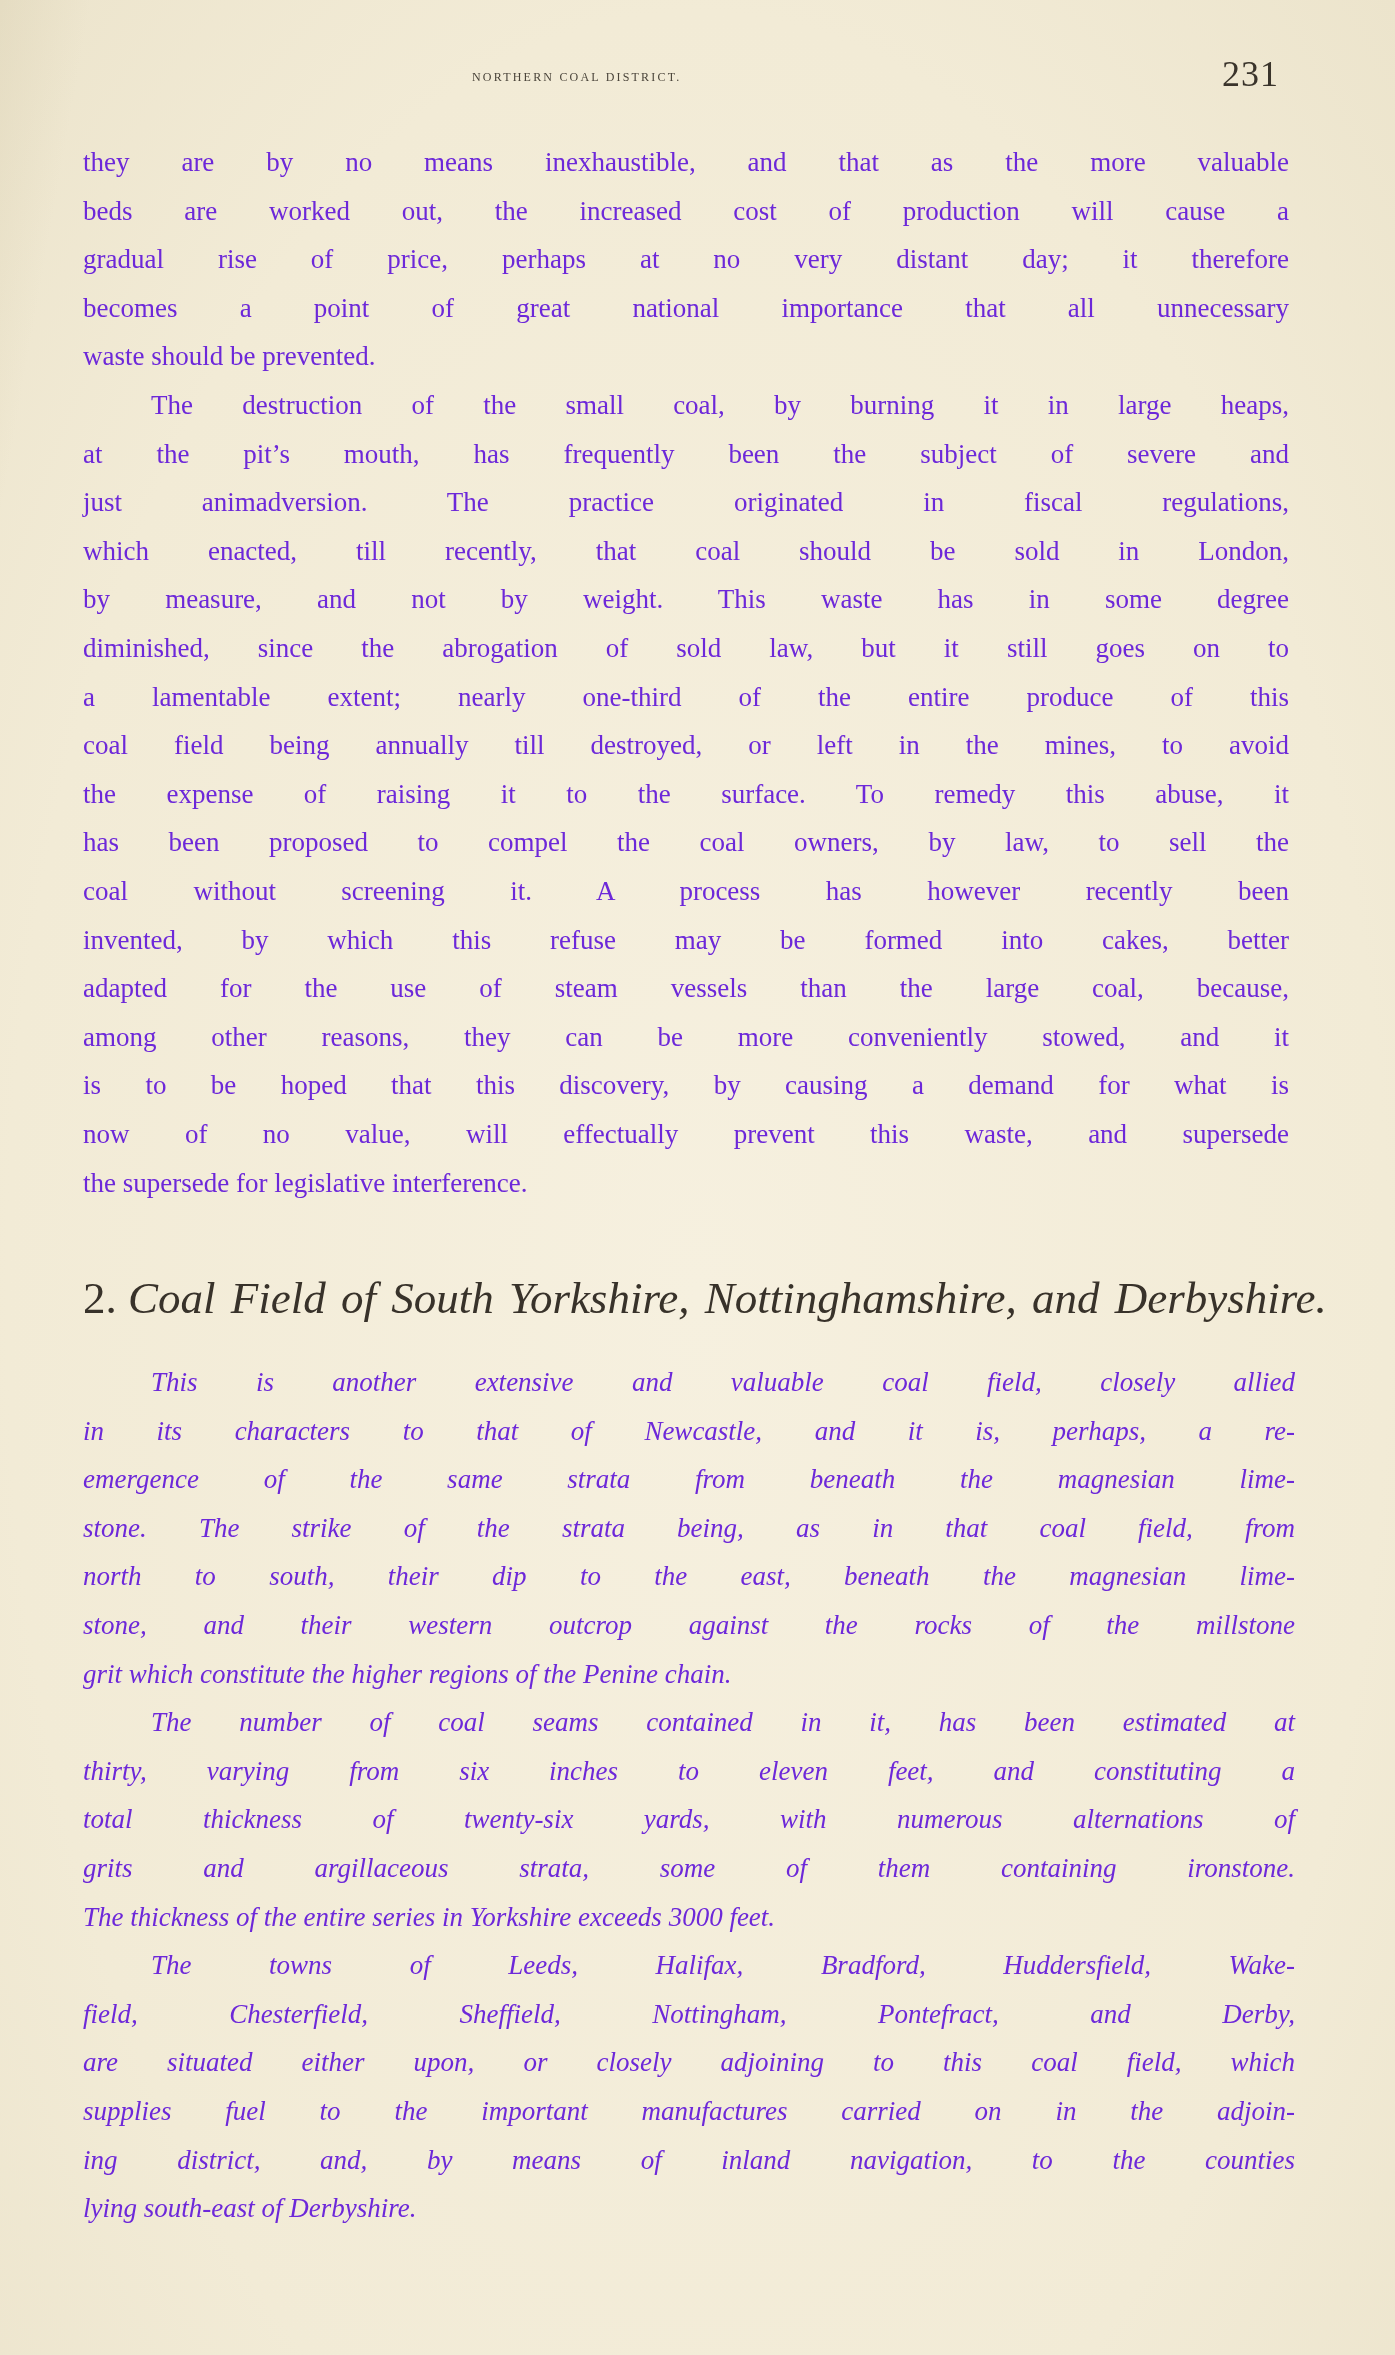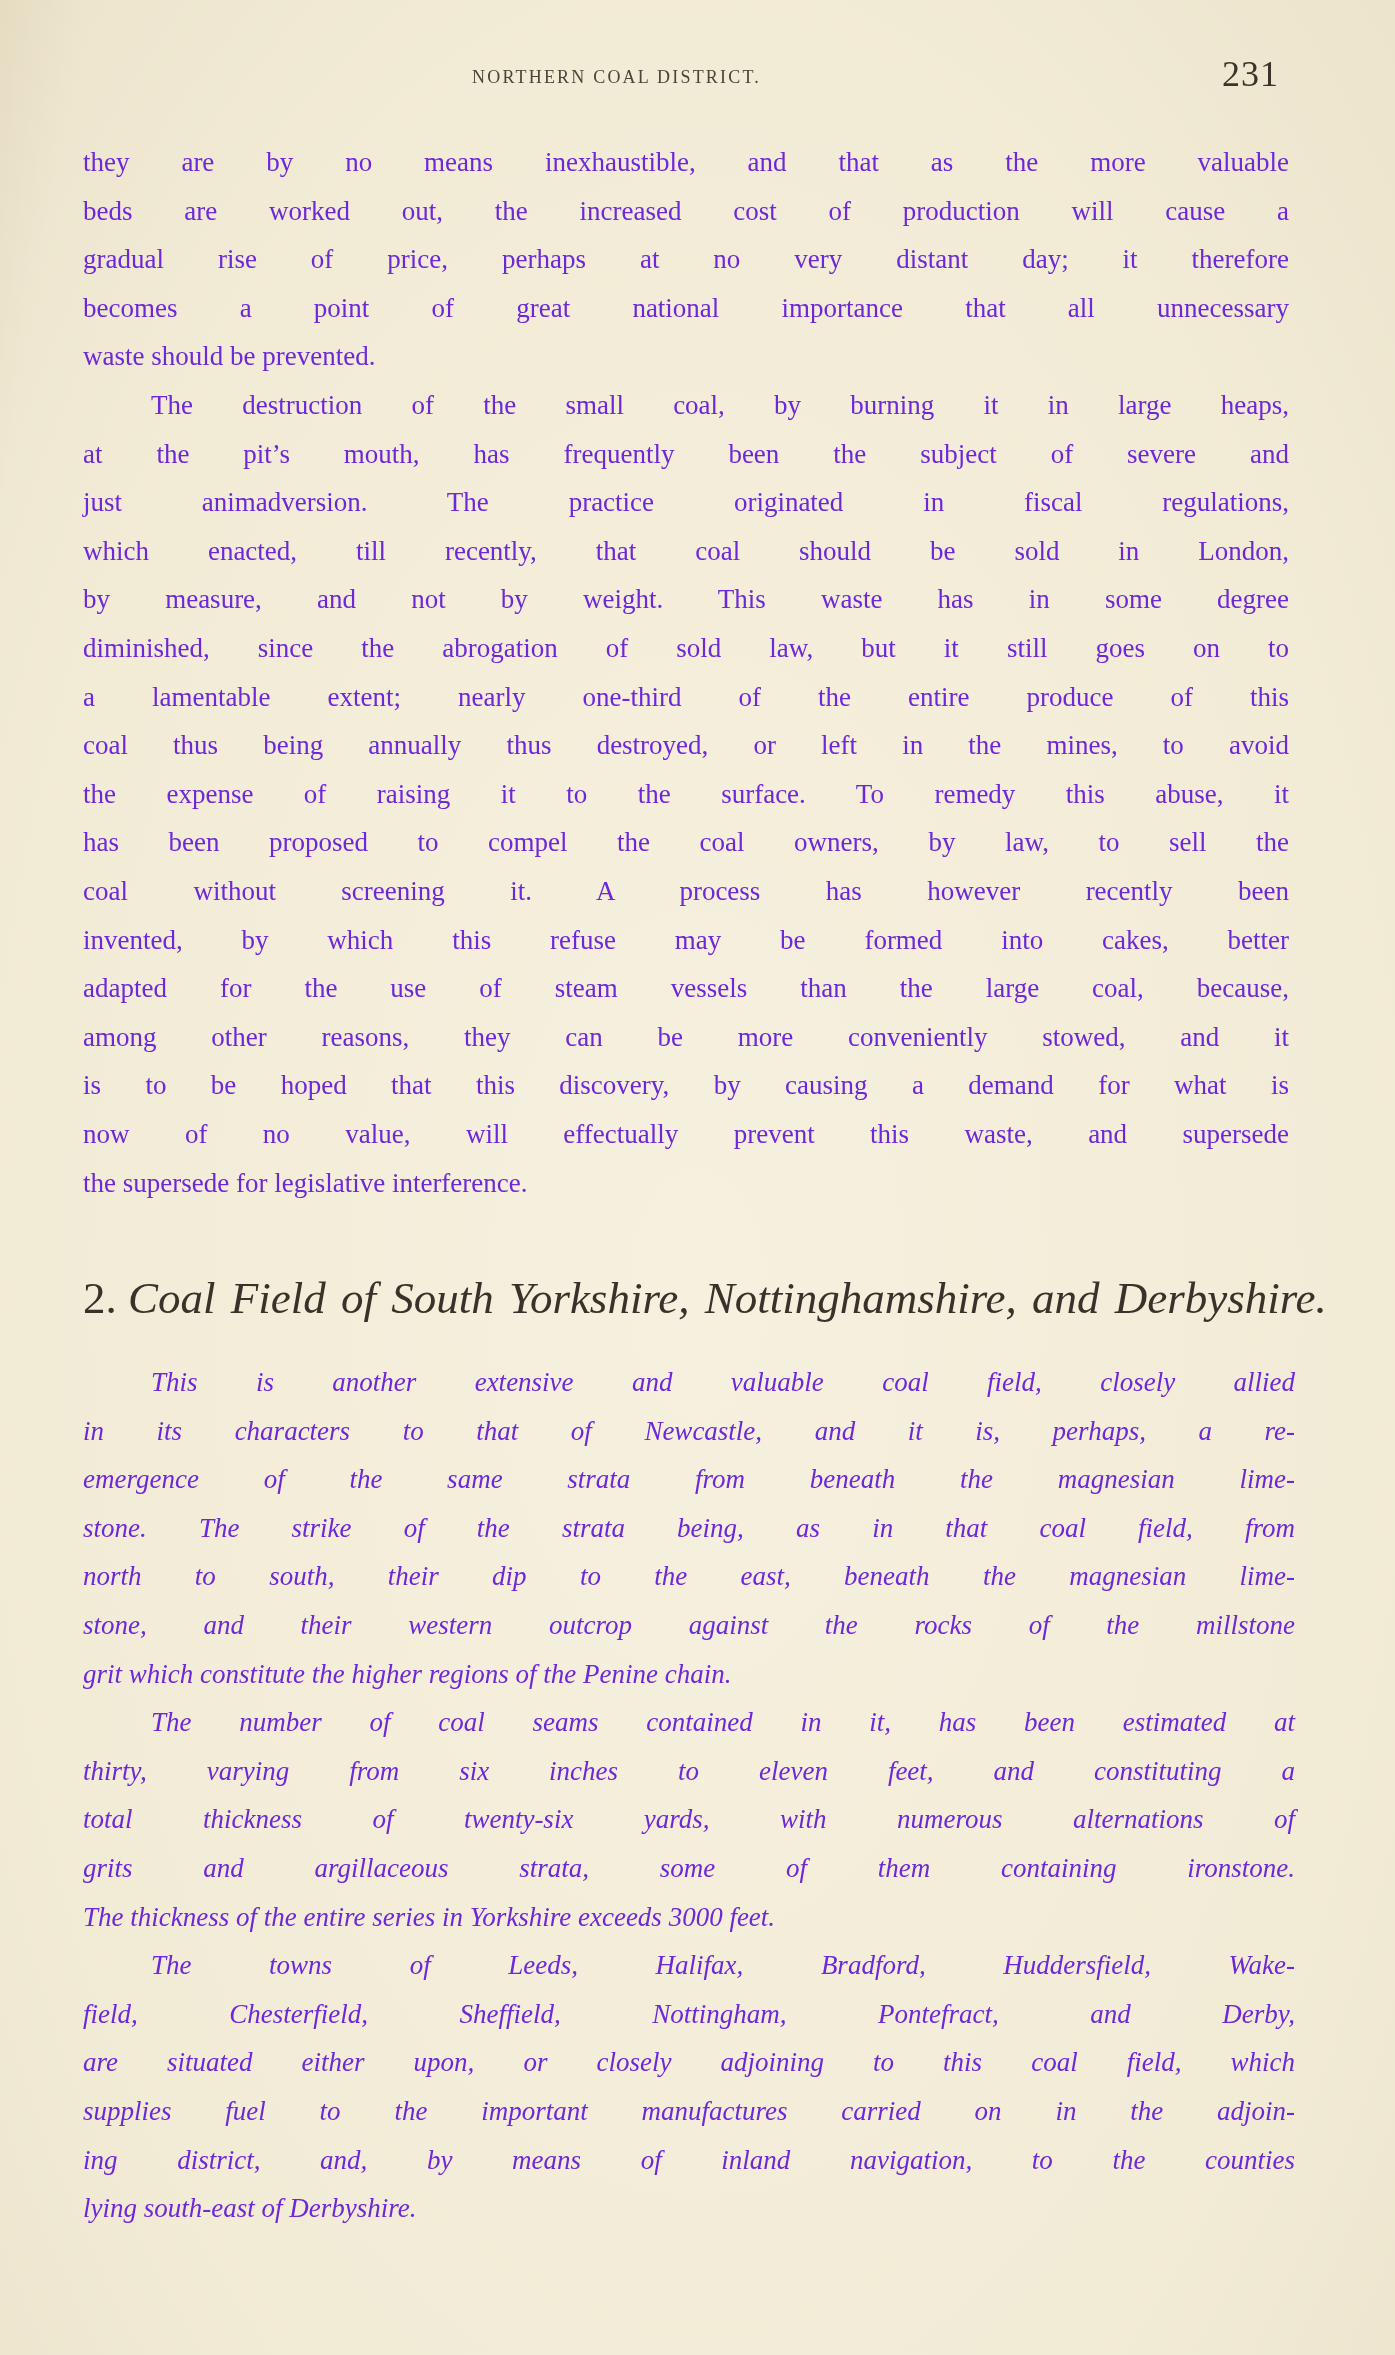--- a/index.html
+++ b/index.html
@@ -22,21 +22,21 @@
     position: absolute;
     left: 0; top: 0;
     width: 1395px;
     height: 2355px;
   }
   .running-head {
     position: absolute;
     left: 472px;
     top: 62px;
     width: 436px;
-    font-size: 18px;
+    font-size: 12px;
     letter-spacing: 2.2px;
     color: #4a443a;
     white-space: nowrap;
     line-height: 30px;
   }
   .page-number {
     position: absolute;
     left: 1222px;
     top: 52px;
     font-size: 36px;
@@ -100,21 +100,21 @@
   </div>
 
   <div>
     <div class="line indent" style="top:381px">The destruction of the small coal, by burning it in large heaps,</div>
     <div class="line" style="top:430px">at the pit’s mouth, has frequently been the subject of severe and</div>
     <div class="line" style="top:478px">just animadversion. The practice originated in fiscal regulations,</div>
     <div class="line" style="top:527px">which enacted, till recently, that coal should be sold in London,</div>
     <div class="line" style="top:575px">by measure, and not by weight. This waste has in some degree</div>
     <div class="line" style="top:624px">diminished, since the abrogation of sold law, but it still goes on to</div>
     <div class="line" style="top:673px">a lamentable extent; nearly one-third of the entire produce of this</div>
-    <div class="line" style="top:721px">coal thus being annually thus destroyed, or left in the mines, to avoid</div>
+    <div class="line" style="top:721px">coal field being annually till destroyed, or left in the mines, to avoid</div>
     <div class="line" style="top:770px">the expense of raising it to the surface. To remedy this abuse, it</div>
     <div class="line" style="top:818px">has been proposed to compel the coal owners, by law, to sell the</div>
     <div class="line" style="top:867px">coal without screening it. A process has however recently been</div>
     <div class="line" style="top:916px">invented, by which this refuse may be formed into cakes, better</div>
     <div class="line" style="top:964px">adapted for the use of steam vessels than the large coal, because,</div>
     <div class="line" style="top:1013px">among other reasons, they can be more conveniently stowed, and it</div>
     <div class="line" style="top:1061px">is to be hoped that this discovery, by causing a demand for what is</div>
     <div class="line" style="top:1110px">now of no value, will effectually prevent this waste, and supersede</div>
     <div class="line last" style="top:1159px">the supersede for legislative interference.</div>
   </div>

